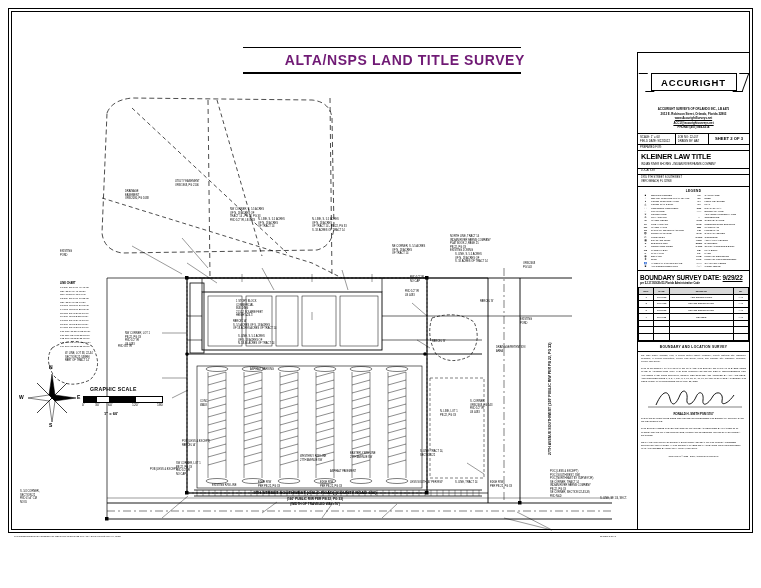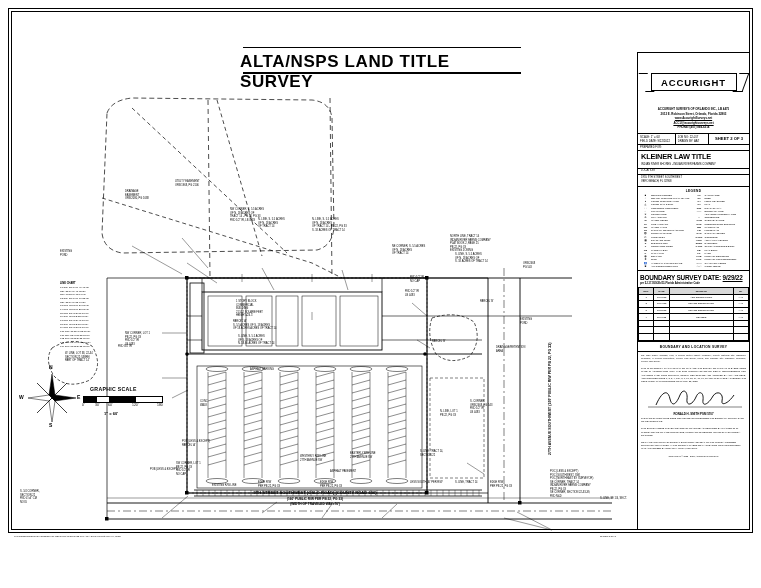--- a/index.html
+++ b/index.html
@@ -2,22 +2,22 @@
 <html><head>
 <meta charset="utf-8">
 <style>
   html,body{margin:0;padding:0;background:#9a9a9a;}
   body{font-family:"Liberation Sans",sans-serif;}
   #sheet{position:relative;width:761px;height:588px;background:#ffffff;overflow:hidden;}
   .frame{position:absolute;left:8px;top:8px;width:745px;height:525px;border:1.5px solid #000;box-sizing:border-box;}
   .frame2{position:absolute;left:11px;top:11px;width:739px;height:519px;border:0.8px solid #000;box-sizing:border-box;}
 
   
-  .maintitle{position:absolute;left:240px;top:52px;width:285px;text-align:left;
-    font-size:17px;font-weight:bold;letter-spacing:0.6px;color:#000000;}
+  .maintitle{position:absolute;left:240px;top:52px;width:285px;text-align:right;
+    font-size:14px;font-weight:bold;letter-spacing:0.6px;color:#701a75;}
   .titlerule{position:absolute;left:243px;top:72px;width:278px;height:2px;background:#000;}
   .titlerule2{position:absolute;left:243px;top:47px;width:278px;height:1.2px;background:#000;}
 
   
   .tb{position:absolute;left:637px;top:52px;width:113px;height:478px;border:1px solid #000;
       box-sizing:border-box;background:#fff;}
   .tb-sec{border-bottom:1px solid #000;box-sizing:border-box;}
   .logo-wrap{height:50px;display:flex;align-items:center;justify-content:center;padding-top:4px;text-align:center;}
   .logo{position:relative;width:86px;height:18px;display:flex;align-items:center;justify-content:center;}
   .logo .hex{position:absolute;inset:0;border:1.4px solid #000;}

